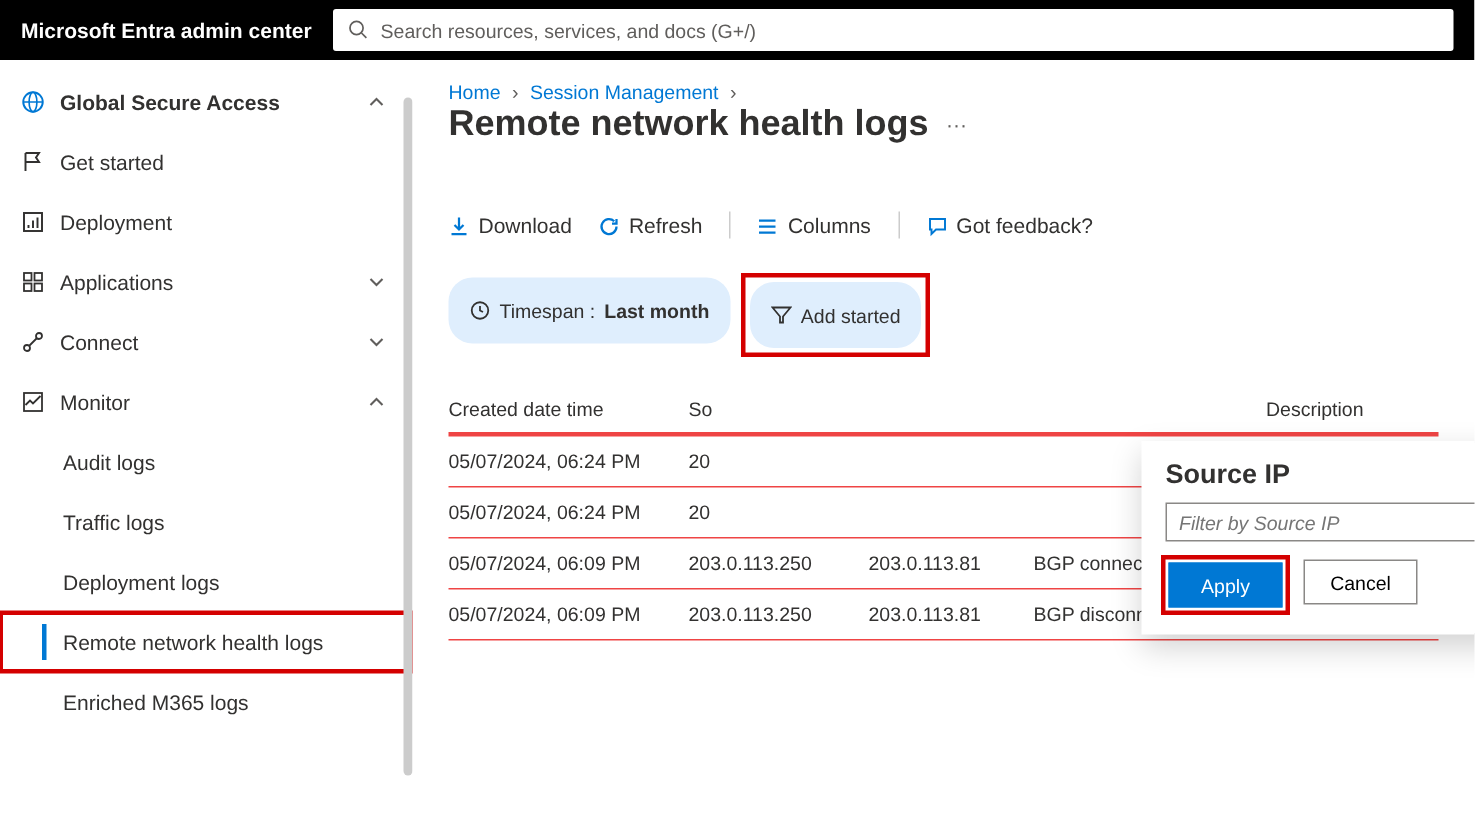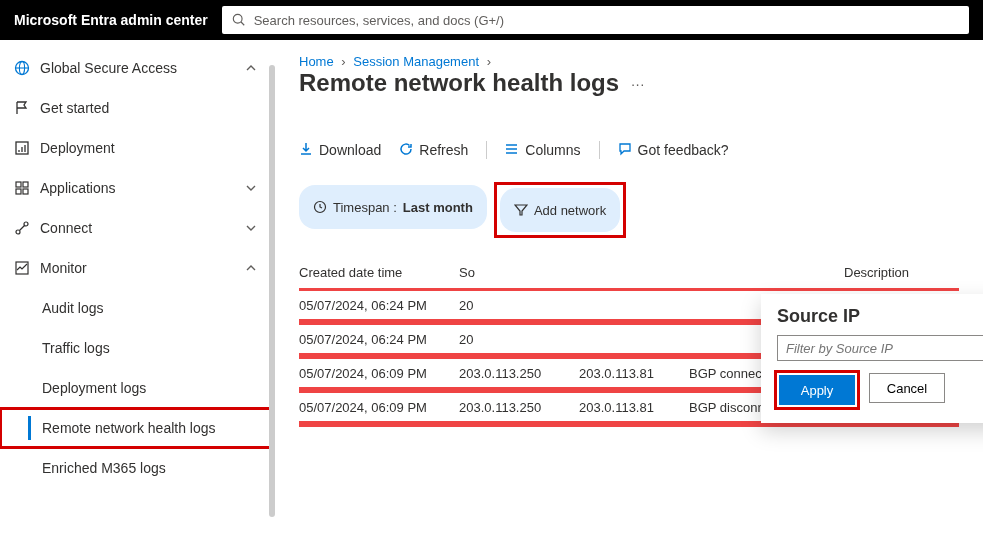--- a/index.html
+++ b/index.html
@@ -10,48 +10,48 @@
   .topbar .search{flex:1;margin-left:14px;background:#fff;border-radius:2px;height:28px;display:flex;align-items:center;padding:0 10px;color:#605e5c}
   .topbar .search svg{margin-right:8px}
   .topbar .search span{color:#605e5c}
   
   .shell{display:flex;height:calc(100% - 40px)}
   .sidebar{width:275px;flex:none;padding:8px 0 0 0;position:relative;overflow:hidden}
   .sidebar::after{content:"";position:absolute;right:0;top:25px;bottom:25px;width:6px;background:#ccc;border-radius:3px}
   .sb-group{display:flex;align-items:center;height:40px;padding:0 18px 0 10px;cursor:pointer}
   .sb-group .icon{width:24px;display:flex;justify-content:center;color:#323130}
   .sb-group .label{flex:1;margin-left:6px;font-size:14px;}
-  .sb-group.top .label{font-weight:400}
+  .sb-group.top .label{font-weight:700}
   .sb-group .chev{color:#605e5c}
   .sb-item{display:flex;align-items:center;height:40px;padding-left:42px;font-size:14px;cursor:pointer;position:relative}
   .sb-item.active{background:transparent;color:#323130}
   .sb-item.active::before{content:"";position:absolute;left:28px;top:8px;bottom:8px;width:3px;background:#0078d4}
   .highlight-red{outline:3px solid #d40000;outline-offset:-2px}
   .highlight-red2{outline:3px solid #d40000}
   
   .main{flex:1;padding:14px 24px;position:relative}
   .crumbs{font-size:13px;color:#0078d4}
   .crumbs .sep{color:#605e5c;margin:0 4px}
   .page-title{font-size:24px;font-weight:600;margin:8px 0 0 0}
   .dots{display:inline-block; margin-left:8px; color:#605e5c; font-size:14px; position:relative; top:-2px}
   .cmdbar{display:flex;align-items:center;margin-top:44px;gap:18px;color:#323130;font-size:14px}
-  .cmd{display:flex;align-items:flex-start;gap:6px;cursor:pointer}
+  .cmd{display:flex;align-items:flex-end;gap:6px;cursor:pointer}
   .cmd .ic{color:#0078d4}
   .vdiv{width:1px;height:18px;background:#ccc}
   .pillrow{display:flex;gap:10px;margin-top:26px}
   .pill{display:flex;align-items:center;gap:6px;height:44px;padding:0 14px;border-radius:16px;font-size:13px;cursor:pointer}
   .pill.light{background:#dfeefd}
   .pill .k{color:#323130}
   .pill .v{font-weight:600}
   .pill .ic{color:#323130}
   
   .tbl{margin-top:22px;width:100%}
   .thead,.trow{display:flex;align-items:center;height:34px}
   .thead{font-weight:400;border-bottom:3px solid #ef4444}
-  .trow{border-bottom:6px solid #ef4444;font-size:13px}
+  .trow{border-bottom:1px solid #ef4444;font-size:13px}
   .c-date{width:160px}
   .c-src{width:120px}
   .c-dst{width:110px}
   .c-desc{flex:1}
   .c-desc-h{margin-left:155px}
   
   .popover{position:absolute;top:254px;left:486px;width:320px;background:#fff;box-shadow:0 8px 20px rgba(0,0,0,0.18);padding:8px 16px 16px 16px}
   .popover h4{margin:4px 0 8px 0;font-size:18px;font-weight:600}
   .popover input{width:100%;height:26px;border:1px solid #8a8886;padding:0 8px;font-style:italic;color:#555;font-size:13px}
   .popover .btns{display:flex;gap:12px;margin-top:12px}
@@ -225,21 +225,21 @@
         <span class="k">Timespan :</span>
         <span class="v">Last month</span>
       </div>
       <div class="highlight-red2" style="padding:0;border-radius:0">
         <div class="pill light" style="margin:3px">
           <span class="ic">
               <svg width="14" height="14" viewBox="0 0 14 14">
                 <polygon points="1,2 13,2 8,8 8,12 6,12 6,8" fill="none" stroke="#323130" stroke-width="1.2"></polygon>
               </svg>
             </span>
-          <span>Add network</span>
+          <span>Add started</span>
         </div>
       </div>
     </div>
 
     <div class="tbl">
       <div class="thead">
         <div class="c-date">Created date time</div>
         <div class="c-src">So</div>
         <div class="c-dst"></div>
         <div class="c-desc c-desc-h">Description</div>

